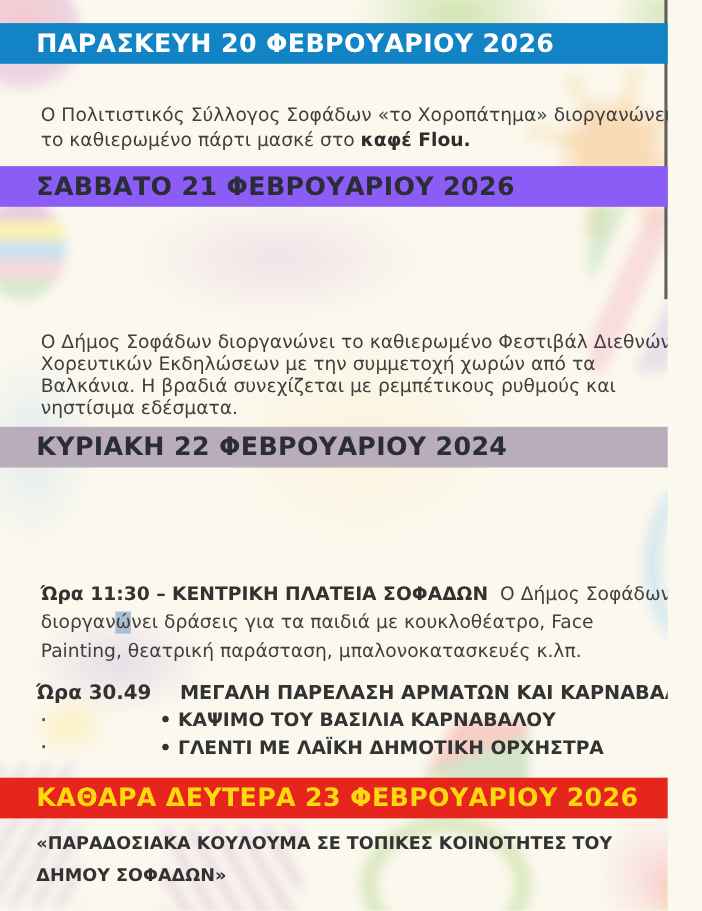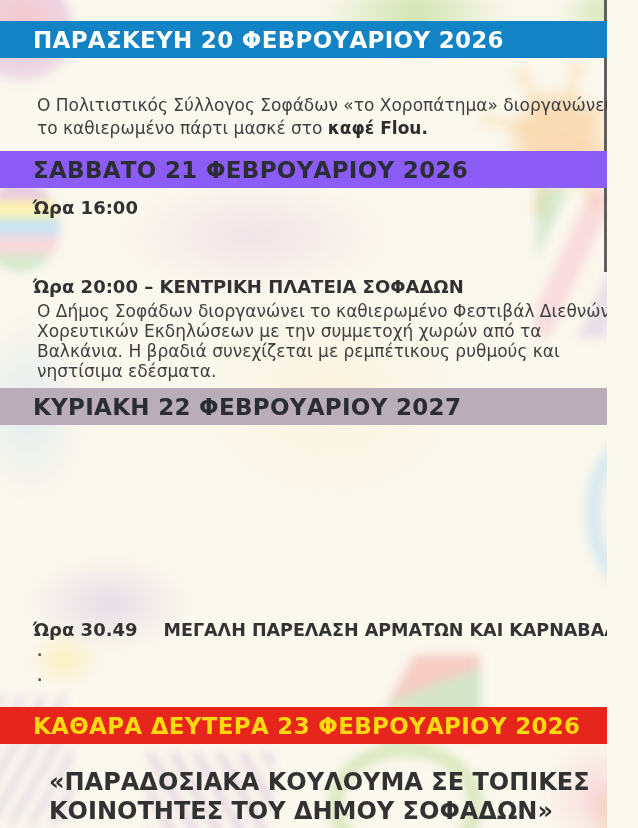--- a/index.html
+++ b/index.html
@@ -89,22 +89,22 @@
   .p4 { top: 438px; }
   .p5 { top: 527px; font-size: 17px; line-height: 26px; color:#3f3f3f; }
   .p5 .lead { font-weight: bold; color:#323232; }
   .t6 { top: 619px; }
   .t6 .headline { margin-left: 26px; font-size: 17.5px; color:#333333; }
   .bullet-row { position:absolute; left:33px; width:580px; font-weight:bold; font-size:17px; color:#333333; white-space:nowrap; }
   .br1 { top: 645px; } .br2 { top: 670px; }
   .bullet-row .tiny-dot { position:absolute; left:4px; top:2px; font-size:14px; color:#555; }
   .bullet-row .bullet-text { margin-left: 112px; }
   .mon-body {
-    position: absolute; left: 33px; top: 752px; width: 580px; margin: 16px;
-    font-weight: bold; font-size: 24px; line-height: 29px; color: #323232;
+    position: absolute; left: 33px; top: 752px; width: 580px; margin: 0;
+    font-weight: bold; font-size: 16px; line-height: 29px; color: #323232;
   }
 </style>
 </head>
 <body>
 
 <div class="page">
 
   <div class="dec d-blob-tl"></div>
   <div class="dec d-swirl-top"></div>
   <div class="dec d-leaf-tr"></div>
@@ -127,39 +127,36 @@
   <div class="edge-shadow"></div>
 
   <div class="bar bar-fri">
     <span>ΠΑΡΑΣΚΕΥΗ 20 ΦΕΒΡΟΥΑΡΙΟΥ 2026</span>
   </div>
   <p class="body p1"><span>Ο Πολιτιστικός Σύλλογος Σοφάδων «το Χοροπάτημα» διοργανώνει το καθιερωμένο πάρτι μασκέ στο </span><b>καφέ Flou.</b></p>
 
   <div class="bar bar-sat">
     <span>ΣΑΒΒΑΤΟ 21 ΦΕΒΡΟΥΑΡΙΟΥ 2026</span>
   </div>
-  <div class="time t2">
-    <span>Ώρα 16:00</span>
-  </div>
-  <div class="time t3">
-    <span>Ώρα 20:00 – ΚΕΝΤΡΙΚΗ ΠΛΑΤΕΙΑ ΣΟΦΑΔΩΝ</span>
-  </div>
   <p class="body p3"><span>Ο Δήμος Σοφάδων διοργανώνει το καθιερωμένο Φεστιβάλ Διεθνών Χορευτικών Εκδηλώσεων με την συμμετοχή χωρών από τα Βαλκάνια. Η βραδιά συνεχίζεται με ρεμπέτικους ρυθμούς και νηστίσιμα εδέσματα.</span></p>
 
   <div class="bar bar-sun">
-    <span>ΚΥΡΙΑΚΗ 22 ΦΕΒΡΟΥΑΡΙΟΥ 2027</span>
+    <span>ΚΥΡΙΑΚΗ 22 ΦΕΒΡΟΥΑΡΙΟΥ 2024</span>
   </div>
+  <p class="body p5"><span class="lead">Ώρα 11:30 – ΚΕΝΤΡΙΚΗ ΠΛΑΤΕΙΑ ΣΟΦΑΔΩΝ</span><span>&nbsp; Ο Δήμος Σοφάδων διοργαν</span><span class="sel">ώ</span><span>νει δράσεις για τα παιδιά με κουκλοθέατρο, Face Painting, θεατρική παράσταση, μπαλονοκατασκευές κ.λπ.</span></p>
   <div class="time t6">
     <span>Ώρα 30.49</span><span class="headline">ΜΕΓΑΛΗ ΠΑΡΕΛΑΣΗ ΑΡΜΑΤΩΝ ΚΑΙ ΚΑΡΝΑΒΑΛΙΣΤΩΝ</span>
   </div>
   <div class="bullet-row br1">
     <span class="tiny-dot">·</span>
+    <span class="bullet-text"><span>•</span> <span>ΚΑΨΙΜΟ ΤΟΥ ΒΑΣΙΛΙΑ ΚΑΡΝΑΒΑΛΟΥ</span></span>
   </div>
   <div class="bullet-row br2">
     <span class="tiny-dot">·</span>
+    <span class="bullet-text"><span>•</span> <span>ΓΛΕΝΤΙ ΜΕ ΛΑΪΚΗ ΔΗΜΟΤΙΚΗ ΟΡΧΗΣΤΡΑ</span></span>
   </div>
 
   <div class="bar bar-mon">
     <span>ΚΑΘΑΡΑ ΔΕΥΤΕΡΑ 23 ΦΕΒΡΟΥΑΡΙΟΥ 2026</span>
   </div>
   <p class="mon-body">«ΠΑΡΑΔΟΣΙΑΚΑ ΚΟΥΛΟΥΜΑ ΣΕ ΤΟΠΙΚΕΣ ΚΟΙΝΟΤΗΤΕΣ ΤΟΥ ΔΗΜΟΥ ΣΟΦΑΔΩΝ»</p>
 
 </div>
 
 </body></html>

